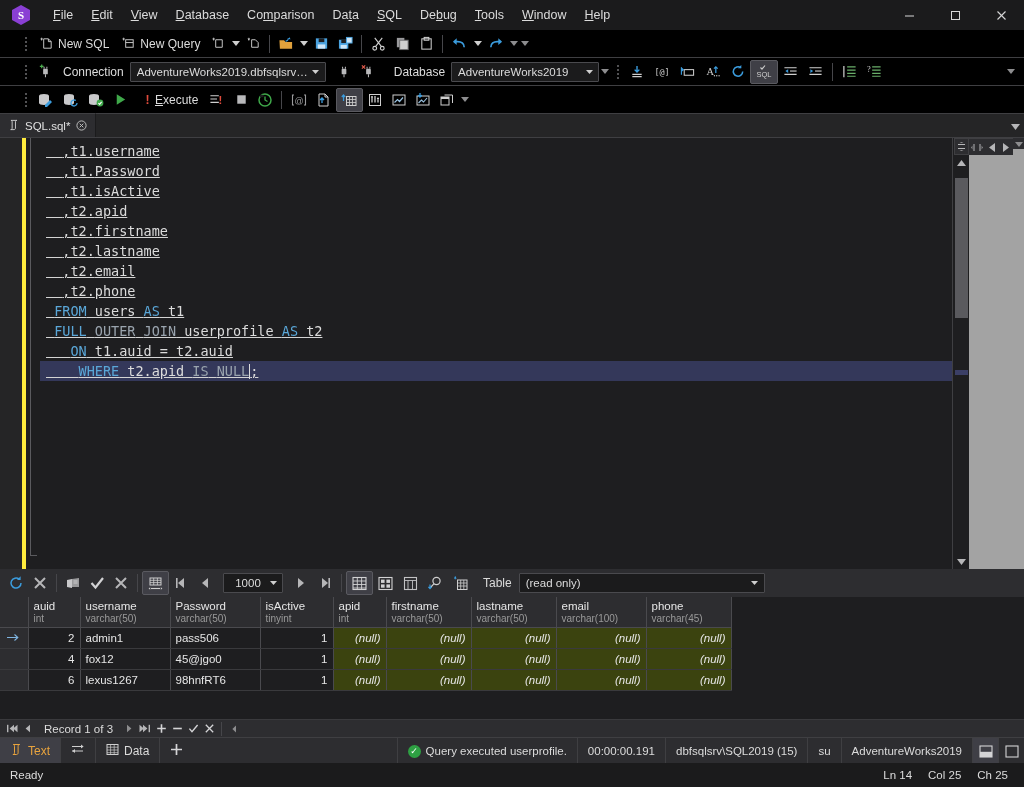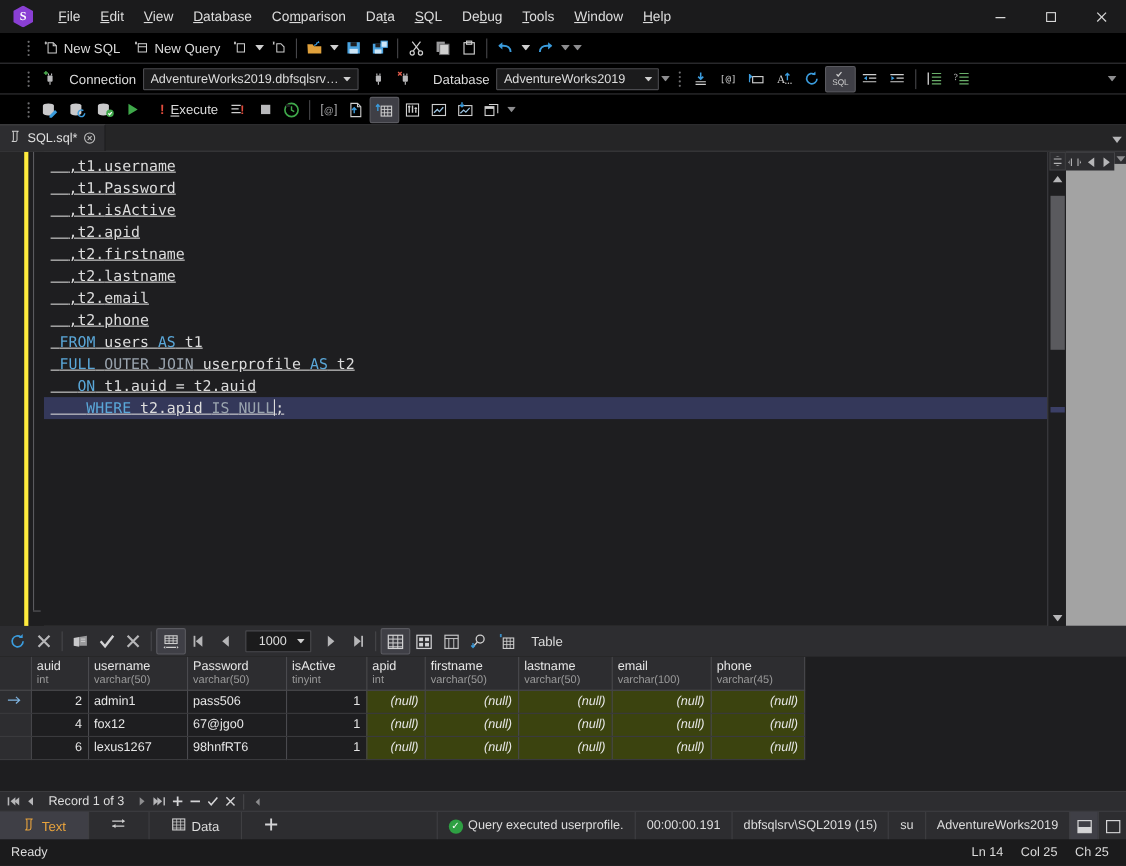--- a/index.html
+++ b/index.html
@@ -146,21 +146,21 @@
   }
   .navbtn{ width:16px;height:16px; display:flex; align-items:center;justify-content:center; color:#b6b6b6; font-size:10px;}
   .navrec{ padding:0 8px; font-size:11.5px;text-align:right; }
   .navsep{ width:1px;height:14px;background:#46464a; margin:0 4px;}
 
   
   .btmtabs{
     height:26px; background:#2d2d30; display:flex; align-items:center; flex:0 0 26px;
     border-top:1px solid #3f3f42; position:relative;
   }
-  .btab{ height:26px; display:flex; align-items:center; gap:5px; padding:0 20px; font-size:12px; color:#dcdcdc;
+  .btab{ height:26px; display:flex; align-items:center; gap:5px; padding:0 10px; font-size:12px; color:#dcdcdc;
          border-right:1px solid #3f3f42; }
   .btab.active{ background:#3f3f46; color:#e8a33d; }
   .btmstatus{ position:absolute; right:0; top:0; height:26px; display:flex; align-items:center; }
   .stcell{ height:26px; display:flex; align-items:center; padding:0 10px; font-size:11.5px; color:#dcdcdc;
            border-left:1px solid #3f3f42; white-space:nowrap;}
   .okdot{ width:13px;height:13px;border-radius:50%;background:#2ea043; display:inline-flex;align-items:center;
           justify-content:center; color:#fff; font-size:9px; margin-right:5px;}
   .stico{ width:26px; justify-content:center; padding:0;}
   .stico.sel{ background:#3f3f46; }
 
@@ -786,20 +786,28 @@
           </svg>
       </div>
       <div class="tbtn">
         <svg width="17" height="17" viewBox="0 0 17 17">
             <rect x="5.5" y="5" width="9.5" height="9.5" fill="none" stroke="#cfcfcf" stroke-width="1"></rect>
             <path d="M5.5 8h9.5M5.5 11h9.5M8.7 5v9.5M11.8 5v9.5" stroke="#cfcfcf" stroke-width="0.8"></path>
             <path d="M2.5 2l1.6 1.6M4.1 2L2.5 3.6M3.3 1.3v3" stroke="#3b9cdd" stroke-width="1"></path>
           </svg>
       </div>
       <span class="tablelbl">Table</span>
+      <div class="combo roCombo" style="width:246px">
+        <span class="val">(read only)</span>
+        <span class="cb-arrow">
+          <svg width="7" height="4" viewBox="0 0 7 4">
+              <path d="M0 0h7L3.5 4z" fill="#cfcfcf"></path>
+            </svg>
+        </span>
+      </div>
     </div>
 
     <div class="gridhost">
       <table class="grid" id="resultGrid">
           <thead>
             <tr>
               <th class="cornercell"></th>
               <th style="width: 52px;">
                 <span class="cn">auid</span>
                 <span class="ct">int</span>
@@ -850,21 +858,21 @@
               <td class="nullcell">(null)</td>
               <td class="nullcell">(null)</td>
               <td class="nullcell">(null)</td>
               <td class="nullcell">(null)</td>
               <td class="nullcell">(null)</td>
             </tr>
             <tr>
               <td class="rowhdr"></td>
               <td class="num">4</td>
               <td class="">fox12</td>
-              <td class="">67@jgo0</td>
+              <td class="">45@jgo0</td>
               <td class="num">1</td>
               <td class="nullcell">(null)</td>
               <td class="nullcell">(null)</td>
               <td class="nullcell">(null)</td>
               <td class="nullcell">(null)</td>
               <td class="nullcell">(null)</td>
             </tr>
             <tr>
               <td class="rowhdr"></td>
               <td class="num">6</td>

